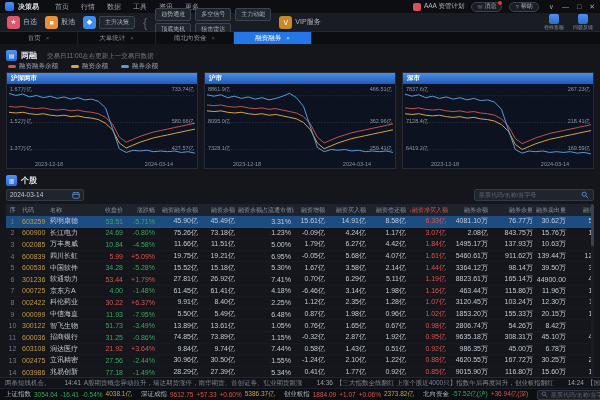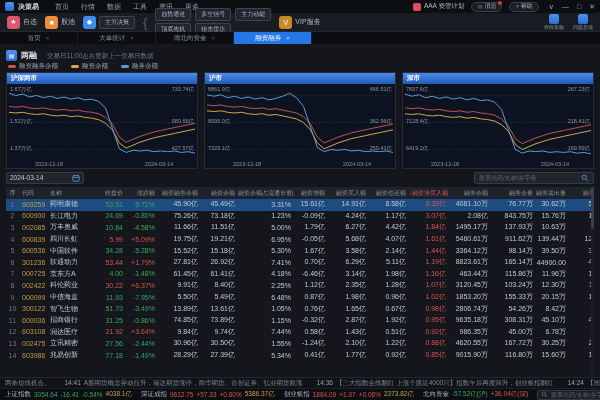--- a/index.html
+++ b/index.html
@@ -269,20 +269,24 @@
           <span class="axis-label al-l" style="top: 61px;">6419.2亿</span>
           <span class="axis-label al-r" style="top: 2px;">267.23亿</span>
           <span class="axis-label al-r" style="top: 34px;">218.41亿</span>
           <span class="axis-label al-r" style="top: 61px;">169.59亿</span>
           <span class="x-label xl-l">2023-12-18</span>
           <span class="x-label xl-r">2024-03-14</span>
         </div>
       </div>
     </div>
 
+  <div class="sec-header" style="margin-top:2px;">
+    <div class="sec-icon">▥</div>
+    <span class="sec-title">个股</span>
+  </div>
 
   <div class="sec2-controls">
     <div class="datepicker">
       <span>2024-03-14</span>
       <svg width="8" height="8" viewBox="0 0 10 10">
           <rect x="1" y="2" width="8" height="7" rx="1" fill="none" stroke="#5f93d9" stroke-width="1"></rect>
           <line x1="1" y1="4.2" x2="9" y2="4.2" stroke="#5f93d9" stroke-width="1"></line>
           <line x1="3" y1="1" x2="3" y2="3" stroke="#5f93d9" stroke-width="1"></line>
           <line x1="7" y1="1" x2="7" y2="3" stroke="#5f93d9" stroke-width="1"></line>
         </svg>

